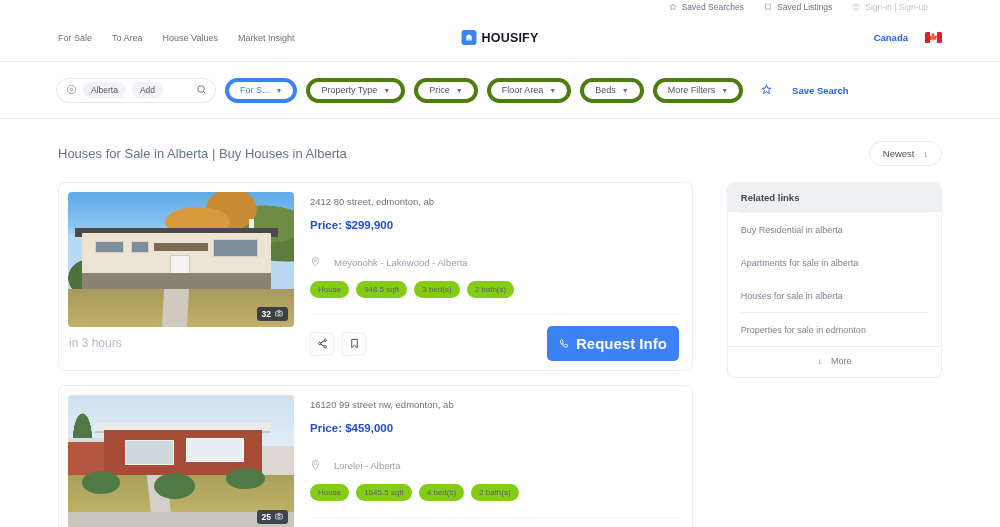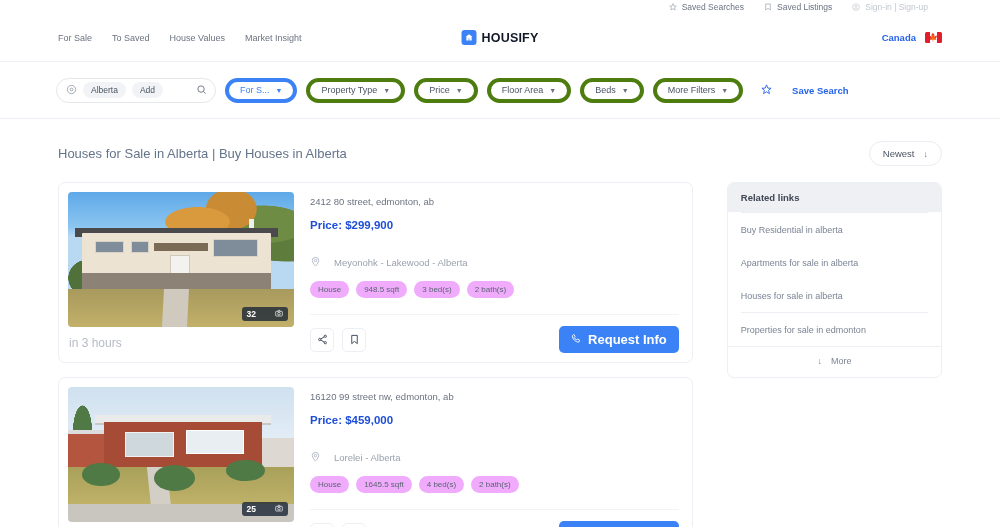--- a/index.html
+++ b/index.html
@@ -31,21 +31,21 @@
   .logo {
     position: absolute; left: 50%; transform: translateX(-50%);
     display: flex; align-items: center; gap: 5px;
   }
   .logo-mark {
     width: 15px; height: 15px; border-radius: 3px; background: #3b82f6;
     display: flex; align-items: center; justify-content: center;
   }
   .logo-text { font-size: 12.5px; font-weight: bold; color: #111827; letter-spacing: .2px; }
   .country {
-    position: absolute; right: 58px; display: flex; align-items: flex-start; gap: 9px;
+    position: absolute; right: 58px; display: flex; align-items: flex-start; gap: 17px;
   }
   .country-name { font-size: 9.5px; font-weight: bold; color: #2563eb; }
   .flag { width: 17px; height: 11px; position: relative; border-radius: 1.5px; overflow: hidden; background:#fff; }
   .flag .bar { position: absolute; top: 0; bottom: 0; width: 28%; background: #e11d2e; }
   .flag .bar.l { left: 0; } .flag .bar.r { right: 0; }
   .flag .leaf { position: absolute; left: 50%; top: 50%; transform: translate(-50%,-50%); color: #e11d2e; font-size: 8px; line-height: 1; }
 
   
   .filterbar {
     height: 57px; background: #fff; border-bottom: 1px solid #eceff3;
@@ -92,47 +92,47 @@
     border: 1px solid #eceff3; border-radius: 7px; background: #fff;
     display: flex; padding: 9px; margin-bottom: 14px;
   }
   .photo-wrap { width: 226px; flex: 0 0 226px; }
   .photo {
     width: 226px; height: 135px; border-radius: 4px; position: relative; overflow: hidden;
   }
   .badge {
     position: absolute; right: 6px; bottom: 6px; background: rgba(31,41,55,.82);
     color: #fff; font-size: 8.5px; font-weight: bold; border-radius: 3px;
-    padding: 2px 5px; display: flex; align-items: flex-end; gap: 19px;
+    padding: 2px 5px; display: flex; align-items: flex-end; gap: 4px;
   }
   .timestamp { font-size: 12px; color: #b6bcc6; margin-top: 9px; padding-left: 1px; }
 
   .cardbody { flex: 1; padding: 4px 4px 0 16px; display: flex; flex-direction: column; }
   .address { font-size: 9.5px; color: #6b7280; }
   .price { font-size: 11.5px; font-weight: bold; color: #1d4ed8; margin-top: 12px; }
   .locline { display: flex; align-items: center; gap: 13px; margin-top: 22px; }
   .locname { font-size: 9.5px; color: #9aa2ae; }
   .tags { display: flex; gap: 7px; margin-top: 10px; }
   .tag {
-    background: #f0abfc; border-radius: 9px; font-size: 8px; color: #5b6472;
+    background: #84cc16; border-radius: 9px; font-size: 8px; color: #5b6472;
     padding: 4px 8px; white-space: nowrap;
   }
   .cardactions {
     margin-top: 16px; padding-top: 11px; border-top: 1px solid #f1f3f6;
     display: flex; align-items: center;
   }
   .iconbtn {
     width: 24px; height: 24px; border: 1px solid #eceff3; border-radius: 5px; background: #fff;
     display: flex; align-items: center; justify-content: center; margin-right: 8px;
   }
   .actions-spacer { flex: 1; }
   .request {
-    height: 27px; background: #3b82f6; border-radius: 5px; color: #fff;
+    height: 35px; background: #3b82f6; border-radius: 5px; color: #fff;
     display: flex; align-items: center; gap: 6px; padding: 0 12px;
-    font-size: 13px; font-weight: bold; white-space: nowrap;
+    font-size: 15px; font-weight: bold; white-space: nowrap;
   }
 
   
   .sidebar { width: 225px; border: 1px solid #eceff3; border-radius: 7px; overflow: hidden; background: #fff; margin-left: 8px; }
   .sb-head { background: #eef0f4; padding: 9px 13px; font-size: 9.5px; font-weight: bold; color: #3f4654; }
   .sb-body { padding: 0 13px; }
   .sb-link { font-size: 9px; color: #7b8494; padding: 12px 0 11px; }
   .sb-div { height: 1px; background: #eceff3; }
   .sb-more {
     display: flex; align-items: center; justify-content: center; gap: 9px;
@@ -264,21 +264,21 @@
           <path d="M6.5 19a6 6 0 0 1 11 0"></path>
         </svg>
       </span>
       <span>Sign-in | Sign-up</span>
     </div>
   </div>
 
   <div class="header">
     <div class="nav">
       <a href="#">For Sale</a>
-      <a href="#">To Saved</a>
+      <a href="#">To Area</a>
       <a href="#">House Values</a>
       <a href="#">Market Insight</a>
     </div>
 
     <div class="logo">
       <span class="logo-mark">
         <svg width="9" height="9" viewBox="0 0 24 24" fill="#ffffff">
           <path d="M12 3 3 10h2v10h6v-6h2v6h6V10h2z"></path>
         </svg>
       </span>

